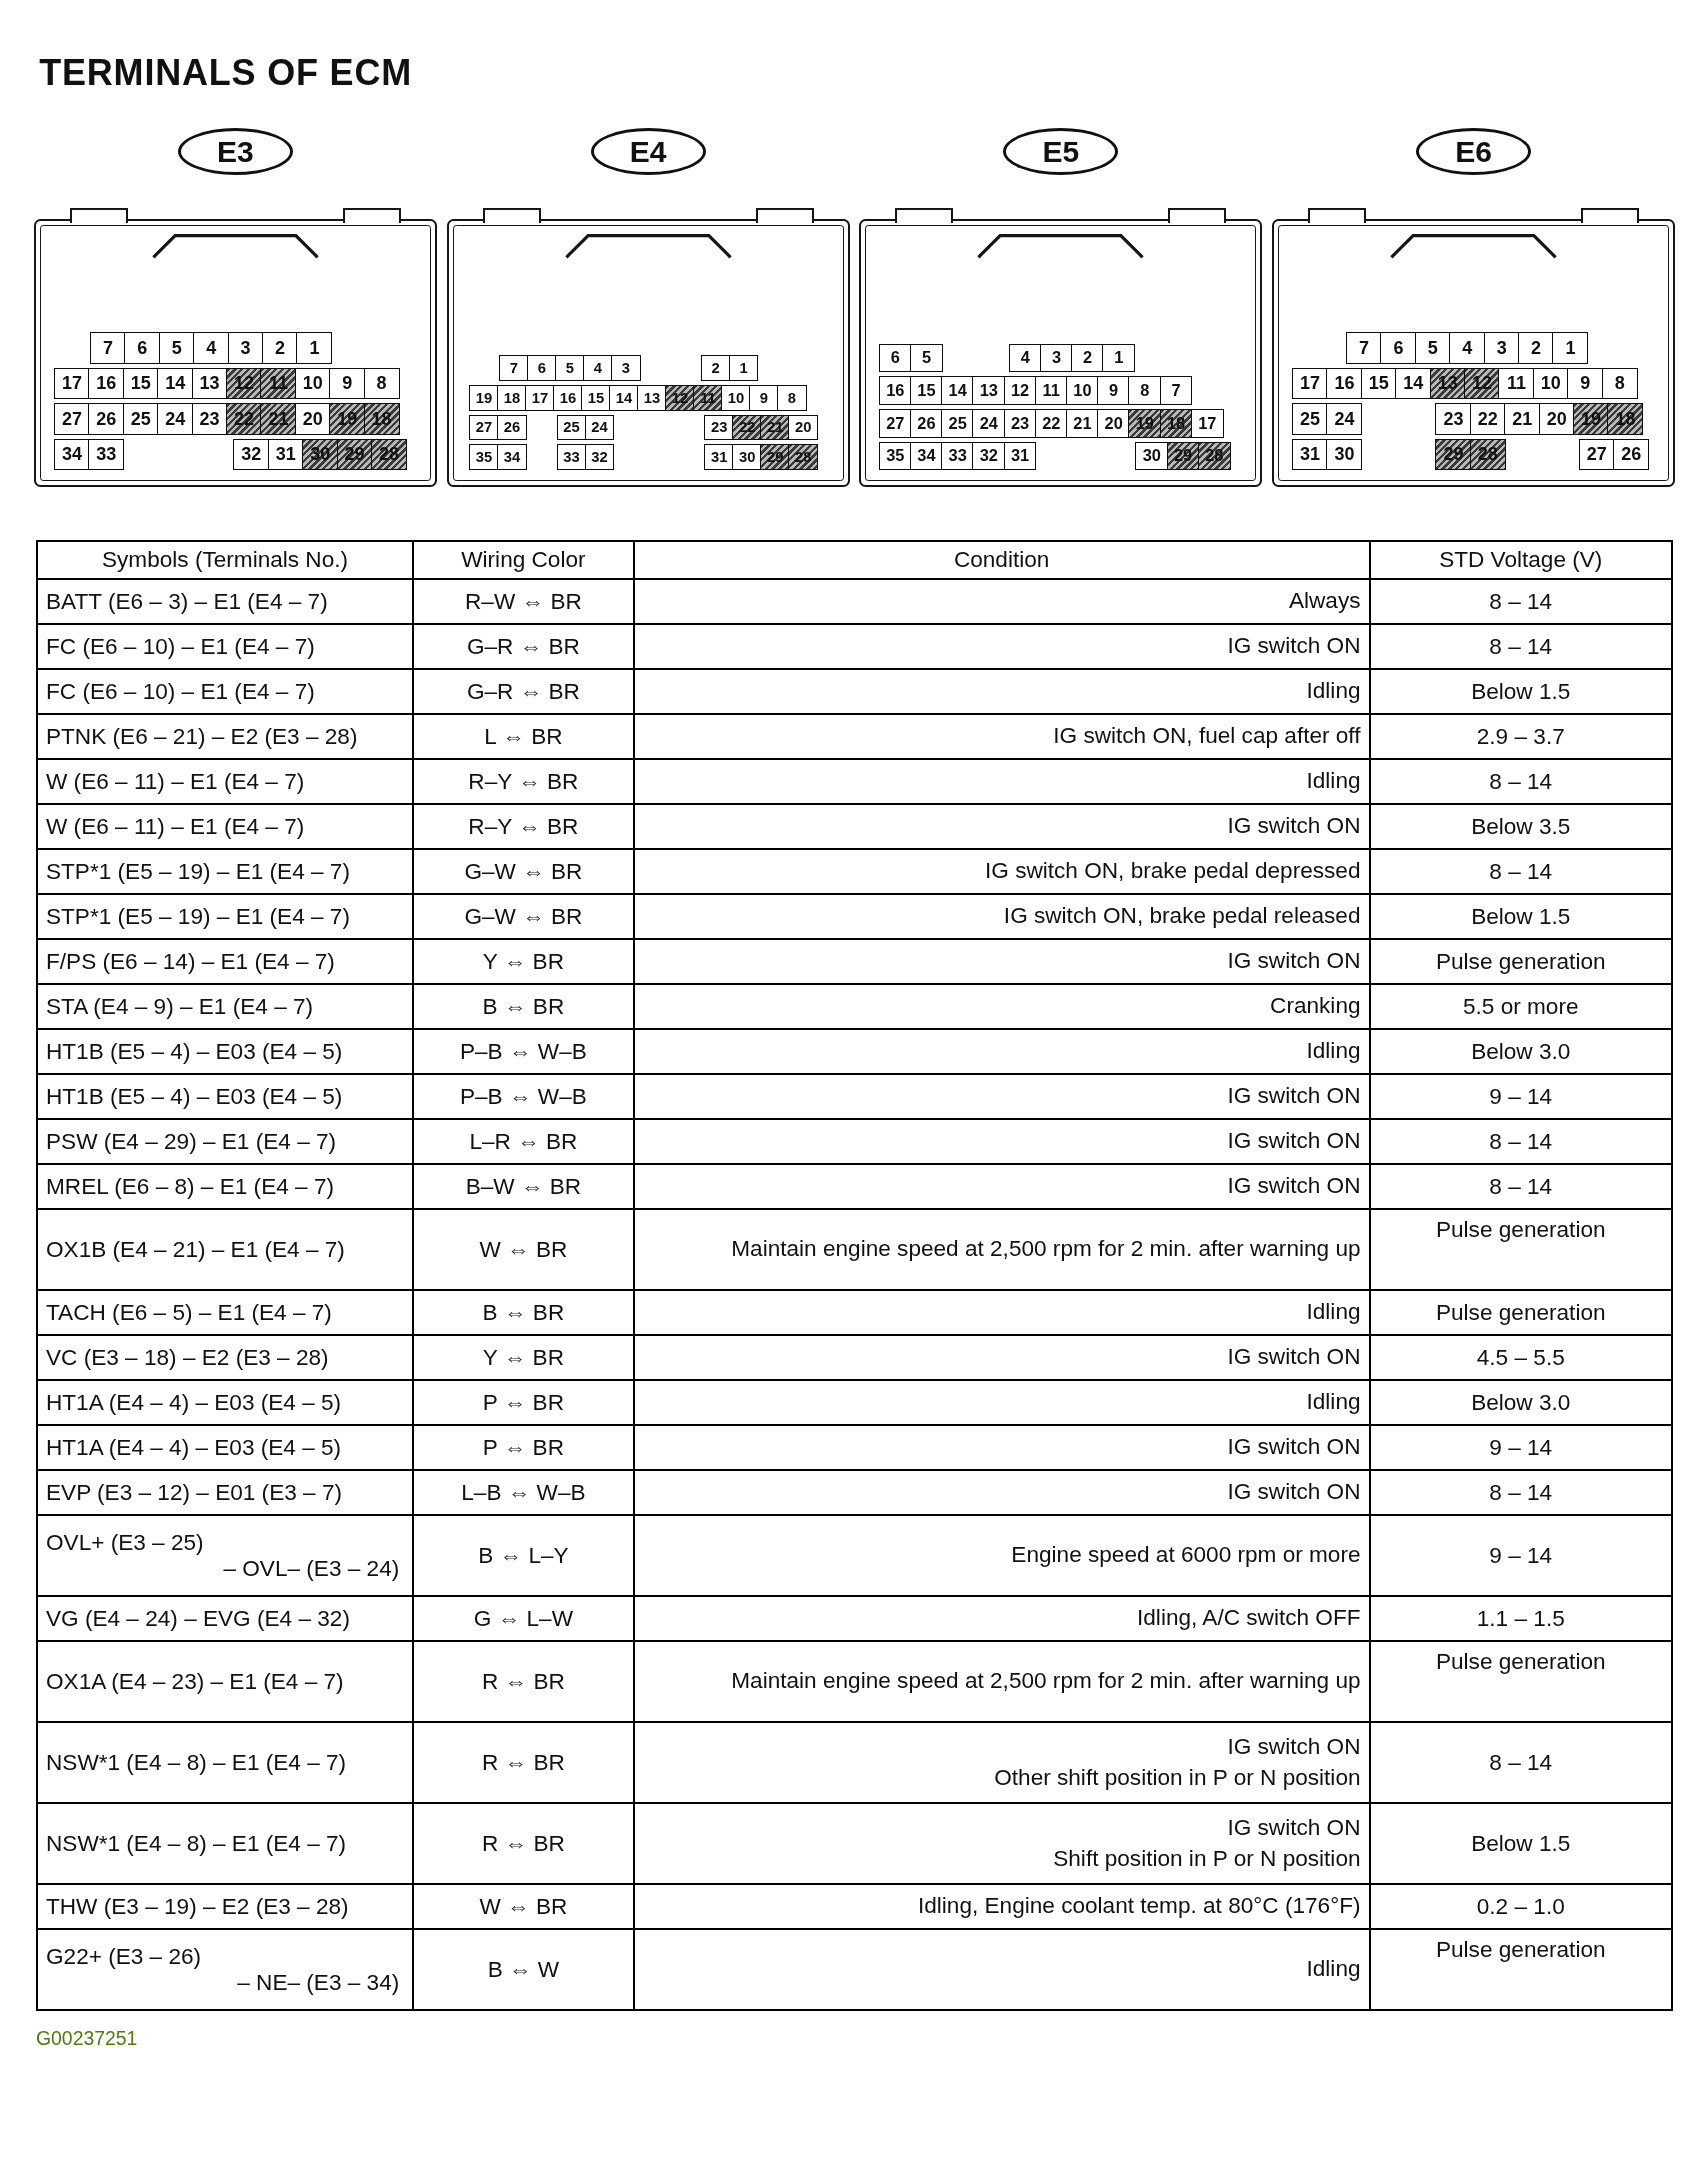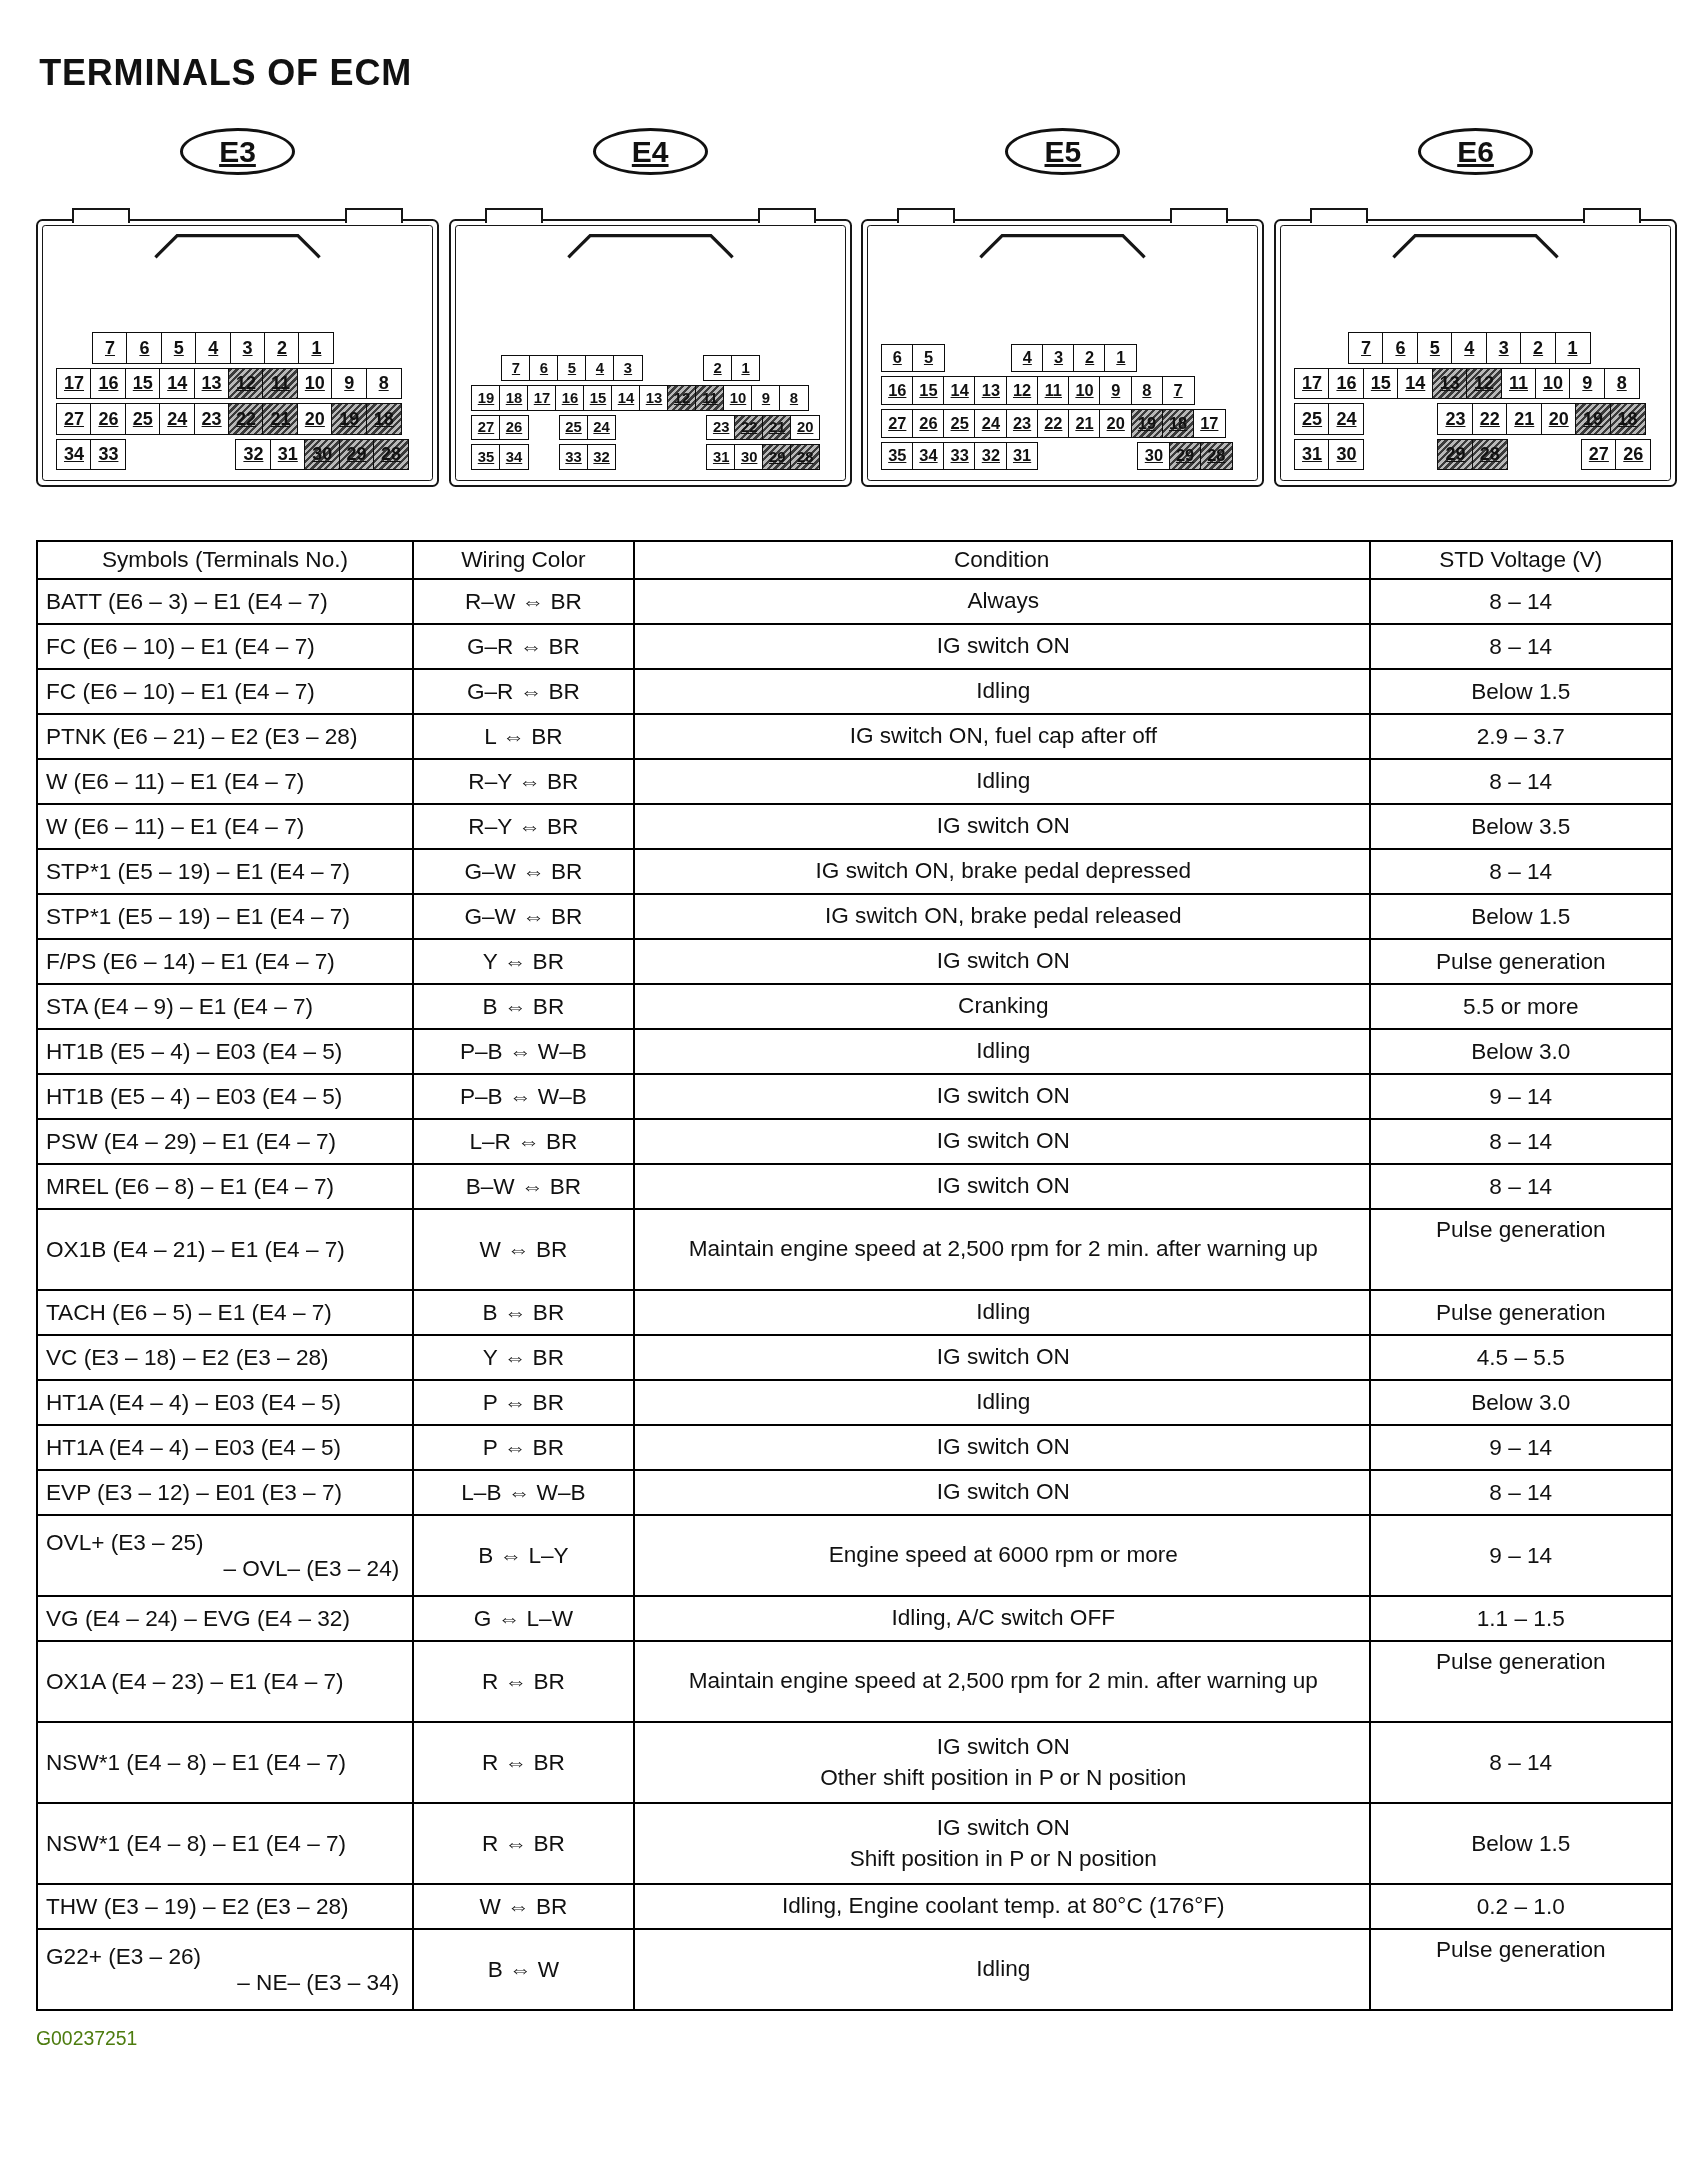--- a/index.html
+++ b/index.html
@@ -10,21 +10,21 @@
     color: #111;
   }
   .page { width: 1705px; min-height: 2183px; padding: 24px 32px 16px 36px; margin-top: 20px; }
 
   .doc-title {
     font-size: 36px; font-weight: bold; letter-spacing: 0.8px;
     margin: 8px 0 34px 3.2px;
   }
 
   
-  .connector-strip { display: flex; justify-content: space-between; gap: 9.7px; text-decoration: underline; }
+  .connector-strip { display: flex; justify-content: center; gap: 9.7px; }
   .conn-col { display: flex; flex-direction: column; align-items: center; width: 403px; }
   .ellipse {
     width: 115px; height: 47px; border: 3.2px solid #111; border-radius: 50%;
     display: flex; align-items: center; justify-content: center;
     font-size: 30px; font-weight: 600; margin-bottom: 44px;
   }
   .conn-box {
     position: relative; width: 403px; height: 268px;
     border: 2.4px solid #161616; border-radius: 6.5px; background: #fff;
     padding: 4px;
@@ -64,21 +64,21 @@
   }
   .terminals th, .terminals td {
     border: 2.4px solid #000; font-size: 22.6px; padding: 3.2px 8px;
     vertical-align: middle;
   }
   .terminals th { font-weight: normal; text-align: center; height: 38px; }
   .terminals td { height: 45px; }
   tr.tall td { height: 81px; }
   td.cell-symbol { text-align: left; padding-left: 8px; }
   td.cell-color { text-align: center; }
-  td.cell-cond { text-align: center; padding-left: 11.3px; border-radius: 6px; }
+  td.cell-cond { text-align: right; padding-left: 11.3px; border-radius: 6px; }
   td.cell-volt { text-align: center; border-radius: 17px; }
   td.cell-volt.vtop { vertical-align: top; padding-top: 6.5px; }
   .sym-line2 { text-align: right; padding-right: 4.8px; }
   .cond-line { line-height: 1.35; }
 
   .footer-code { margin-top: 16px; font-size: 19.4px; color: #4d7c0f; }
 </style>
 </head>
 <body>
 

